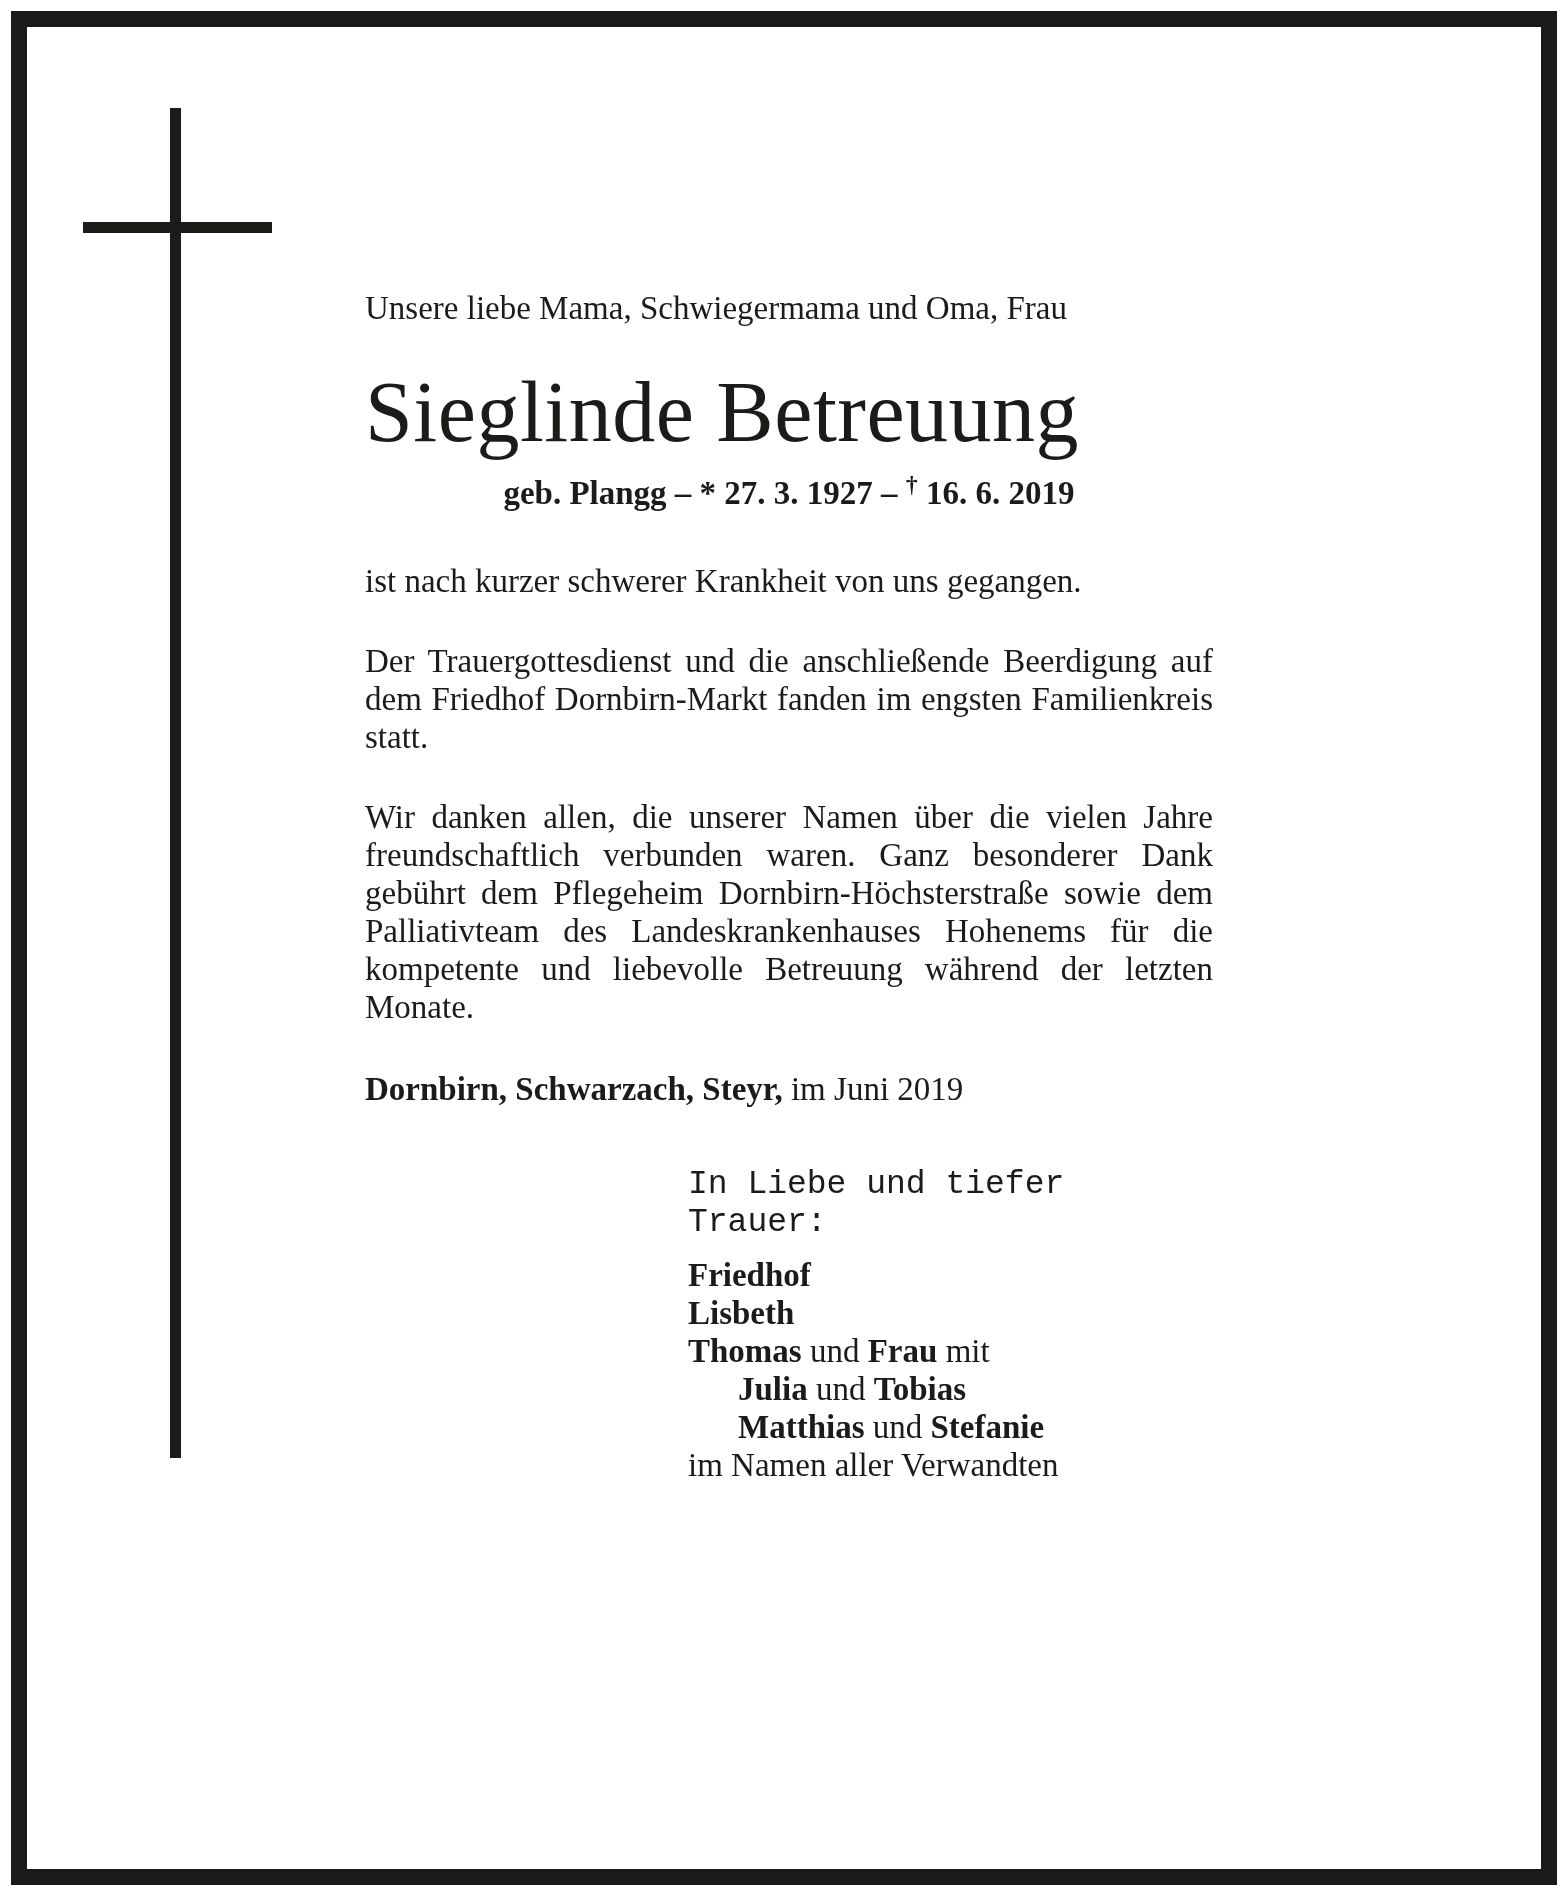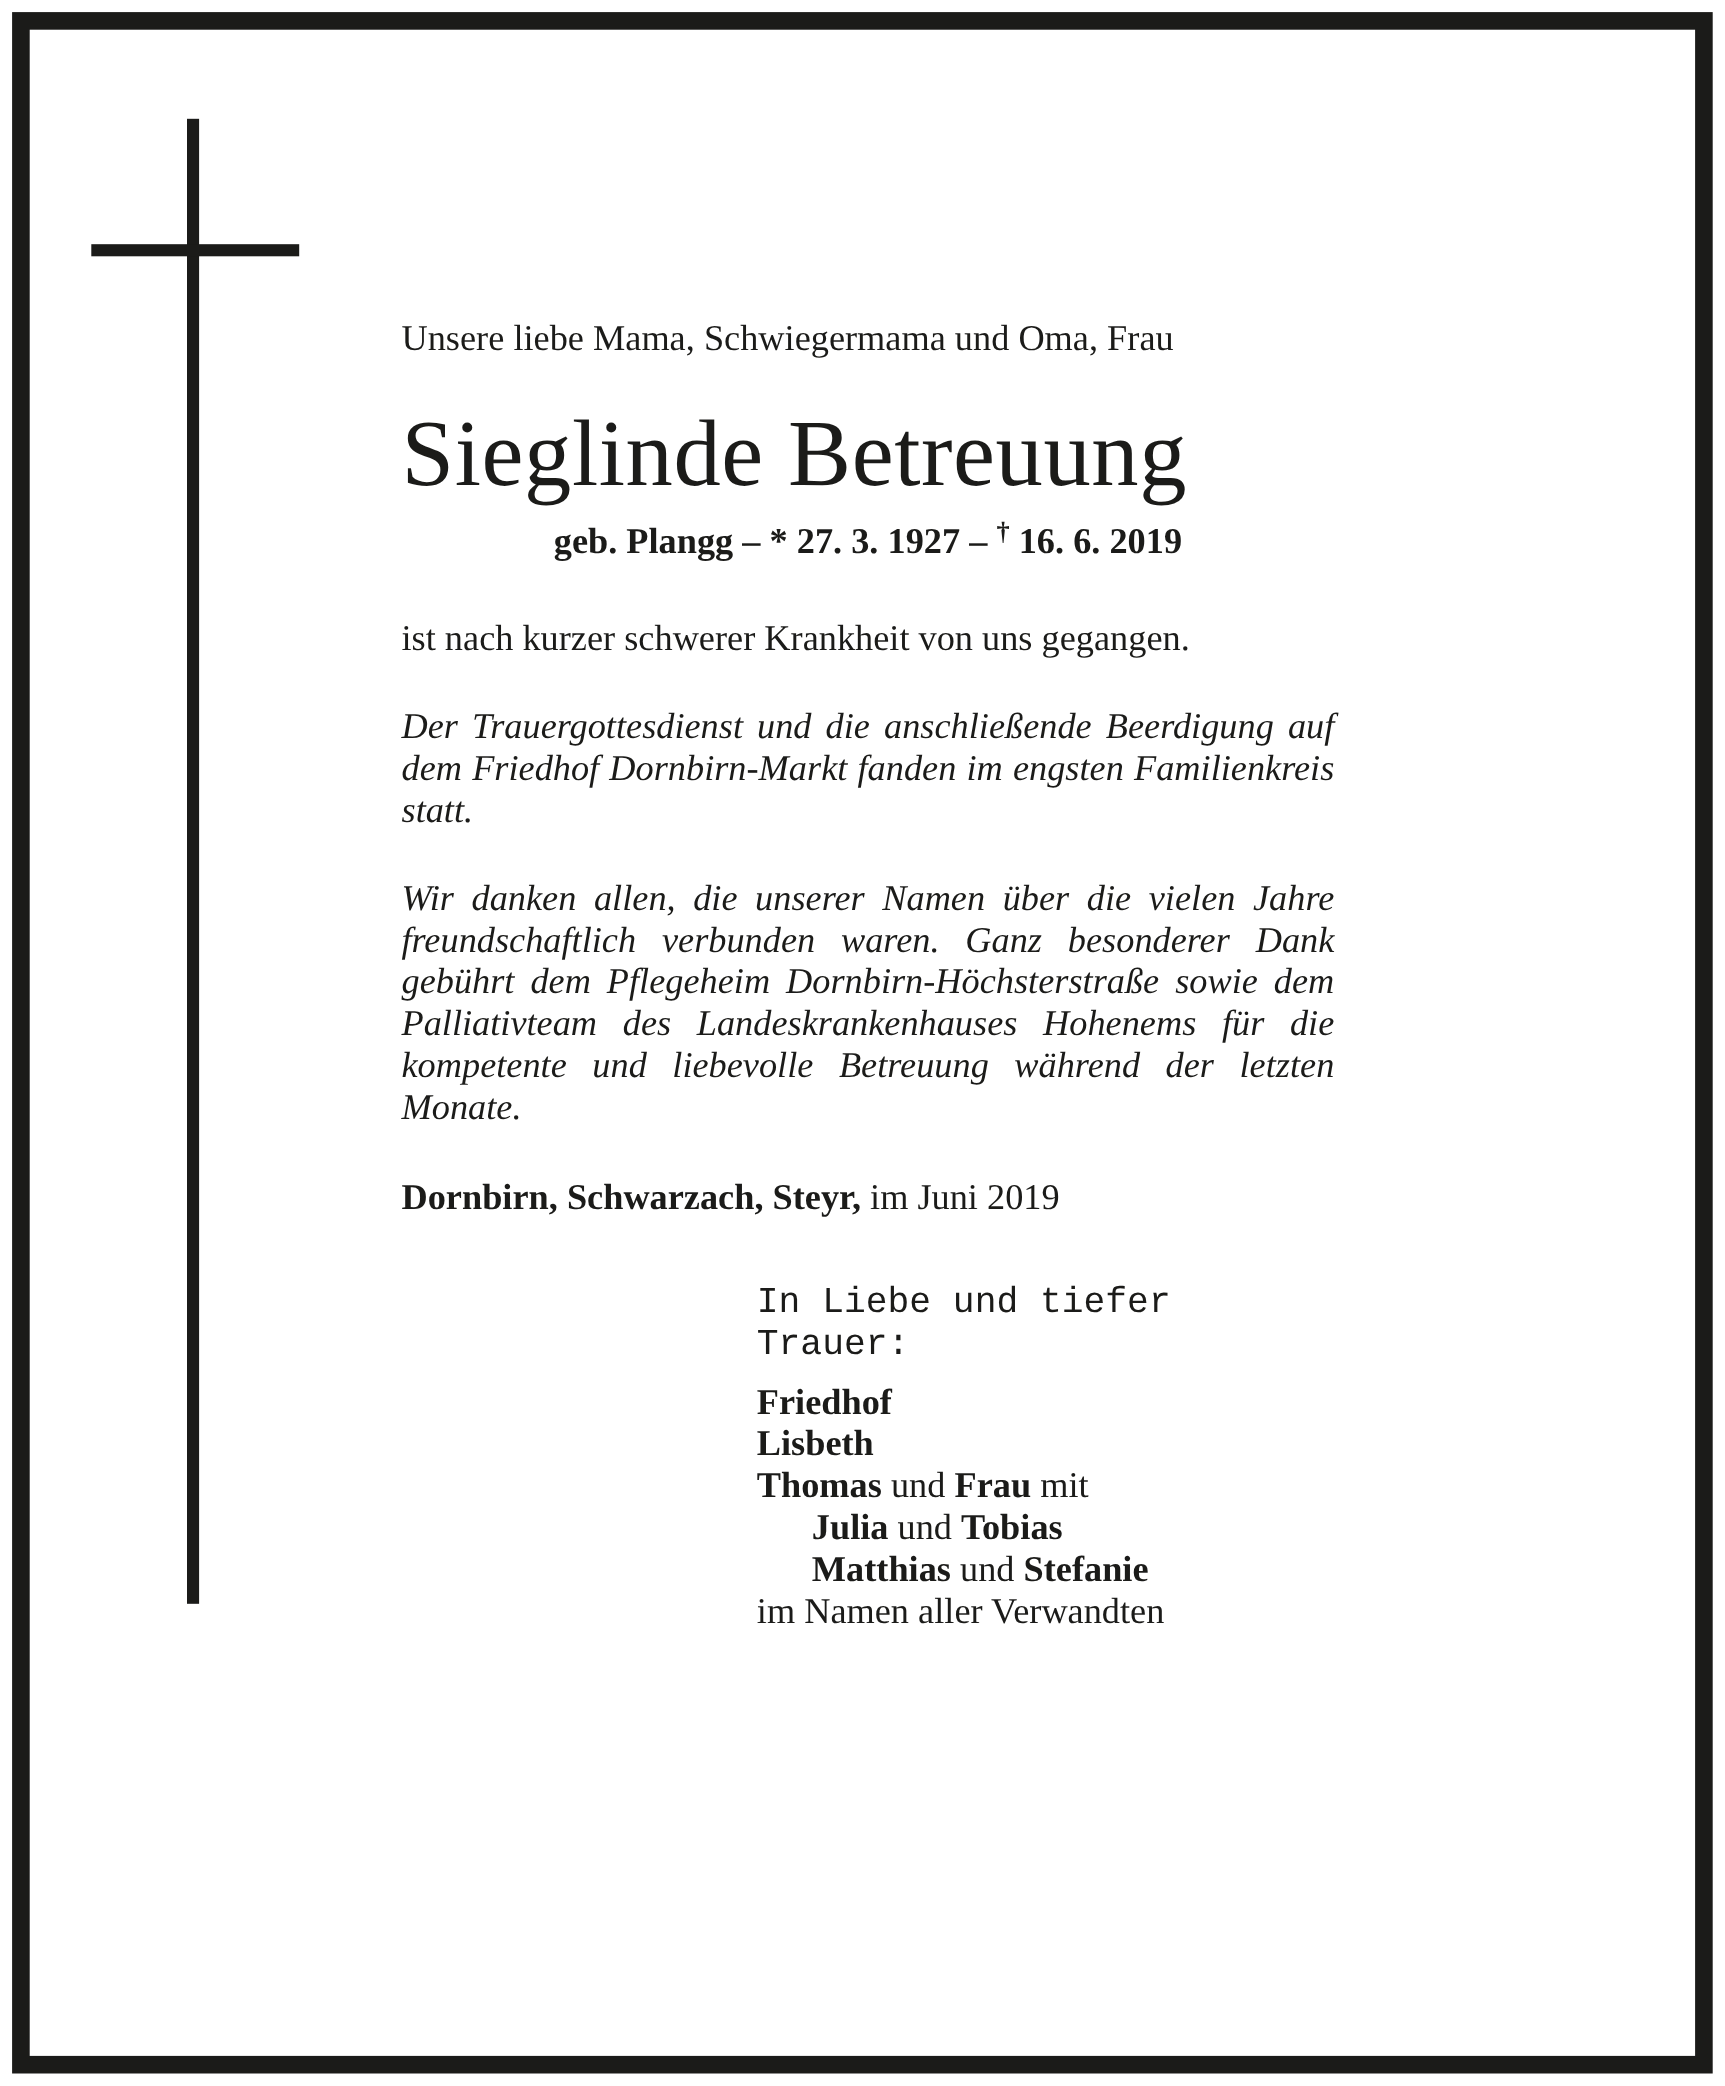--- a/index.html
+++ b/index.html
@@ -67,21 +67,20 @@
     font-size: 24px;
     line-height: 0;
   }
   .passing {
     margin-top: 50px;
   }
   .para {
     margin-top: 42px;
     text-align: justify;
     hyphens: manual;
-    font-style: italic;
   }
   .dateline {
     margin-top: 44px;
   }
   .b { font-weight: bold; }
   .mourning {
     margin-top: 58px;
     margin-left: 323px;
   }
   .mourning .mline { line-height: 38px; }

